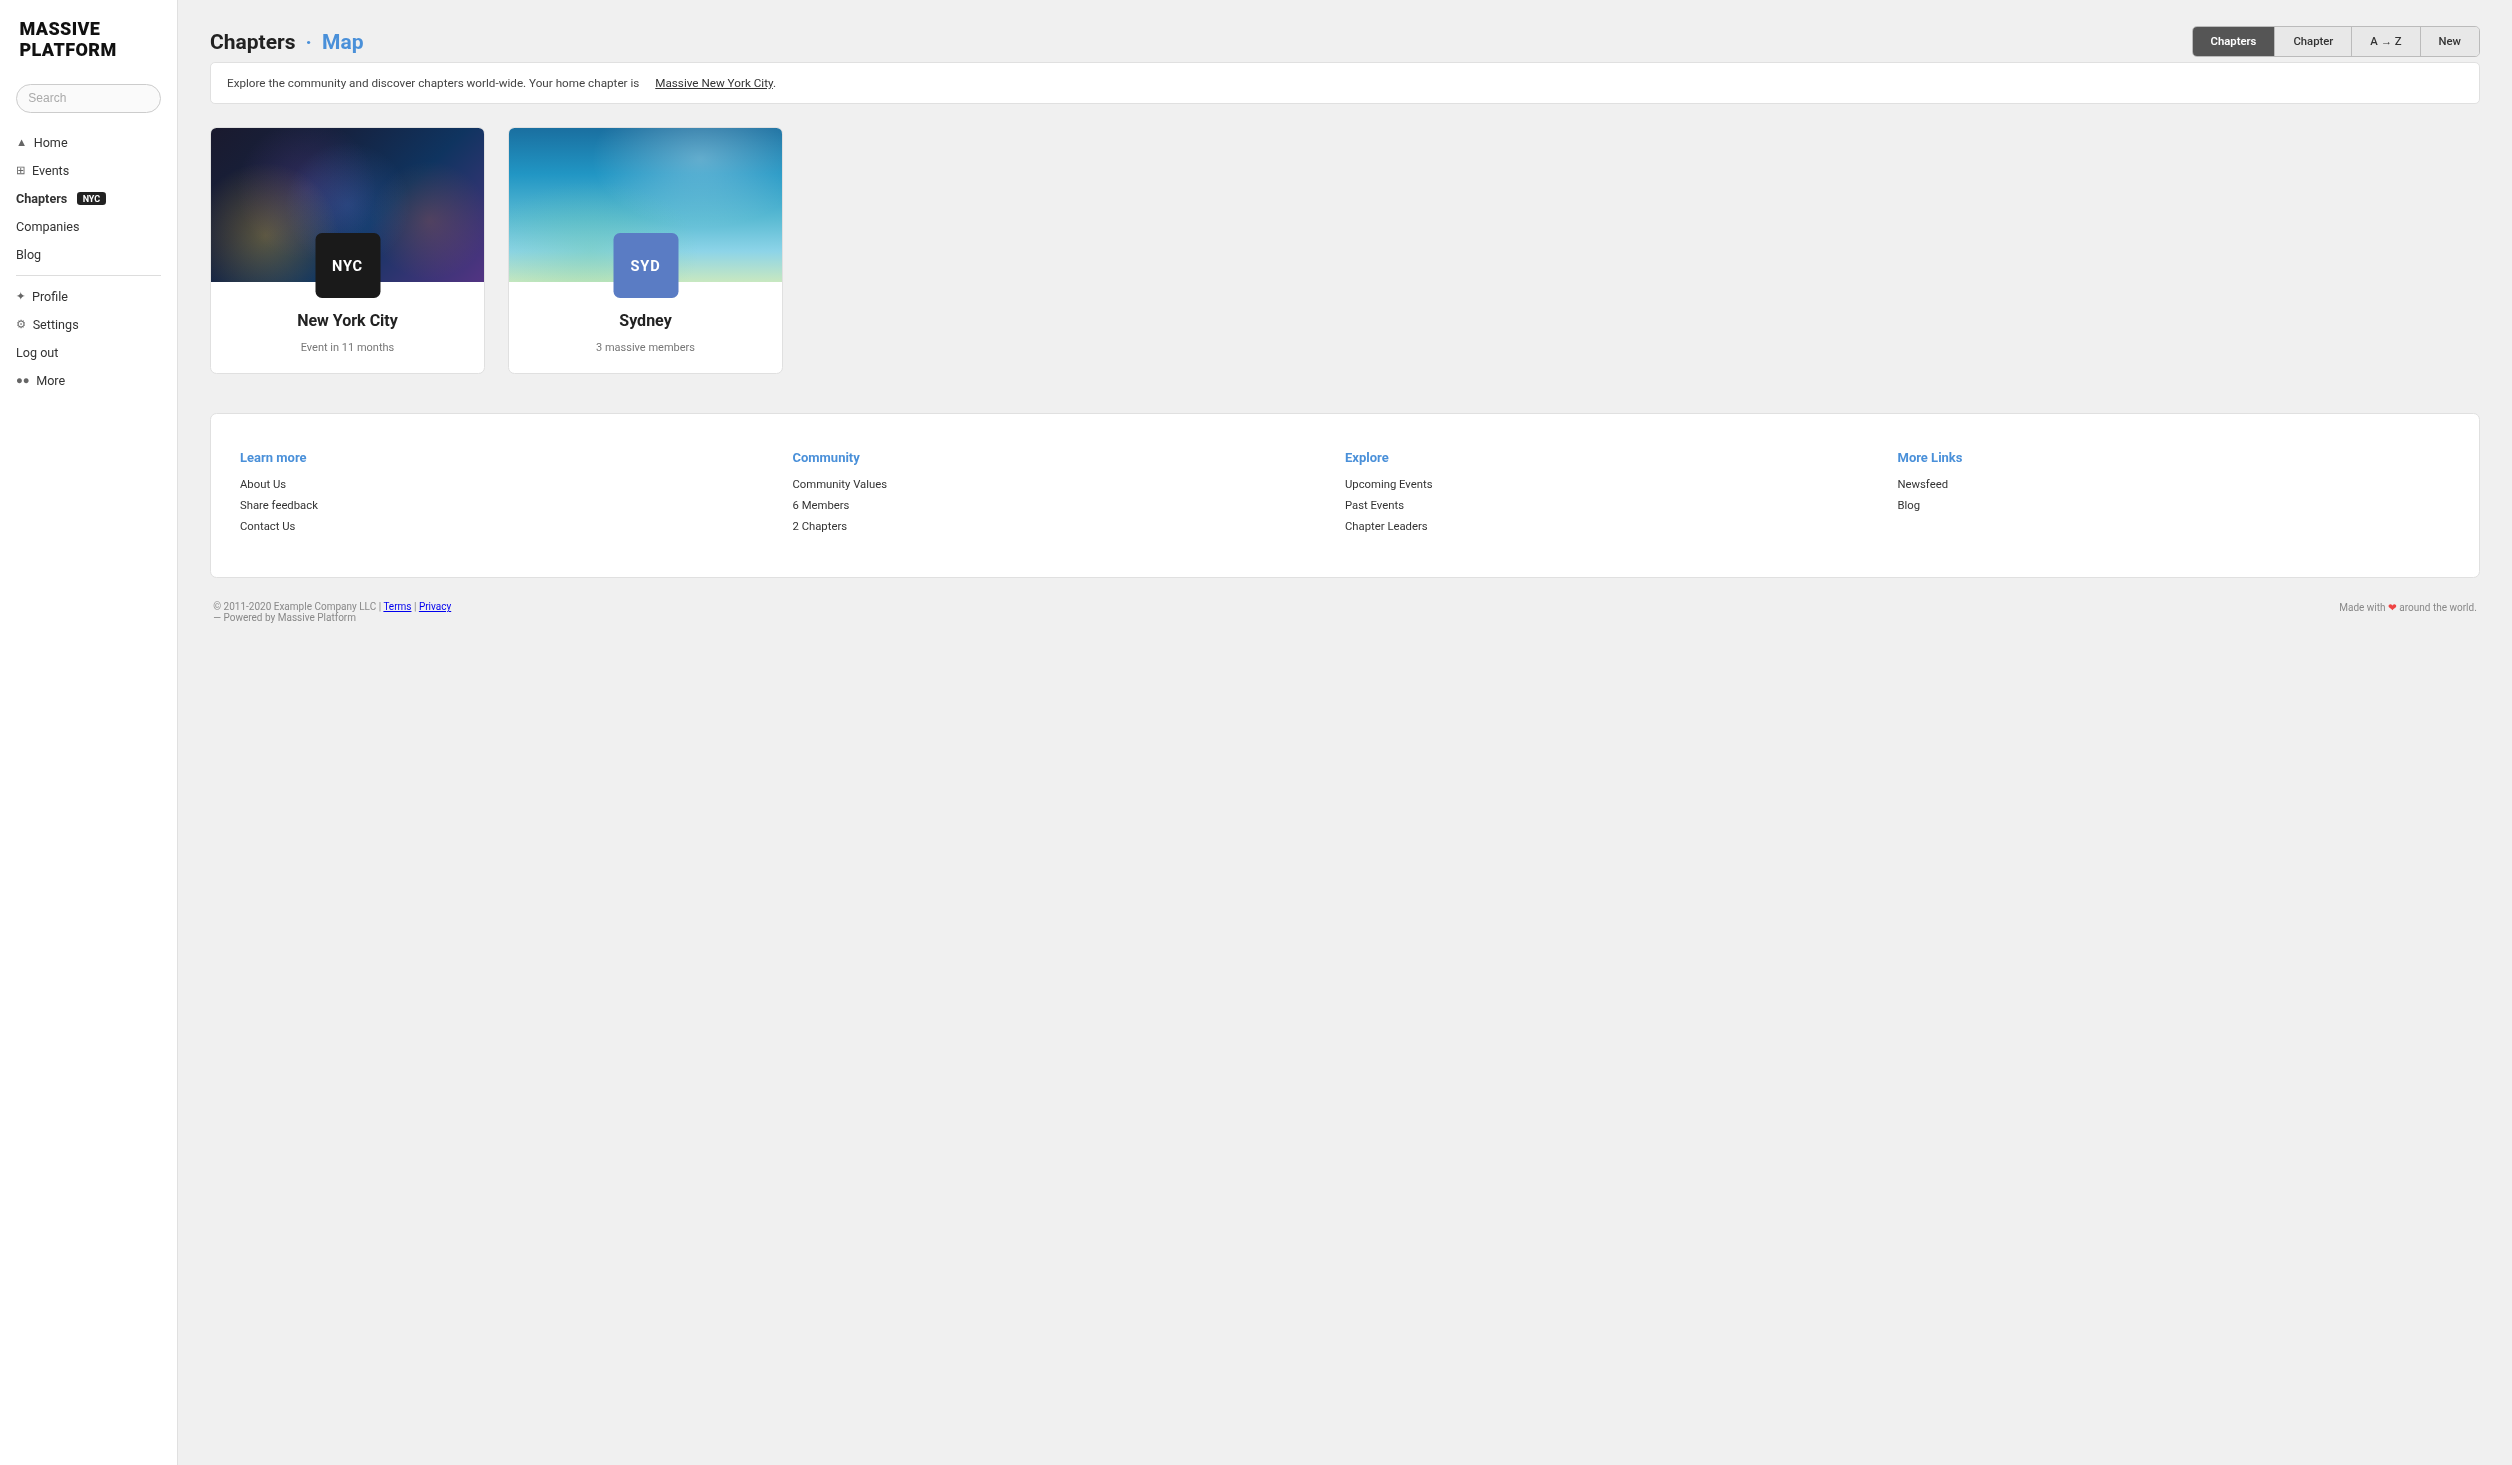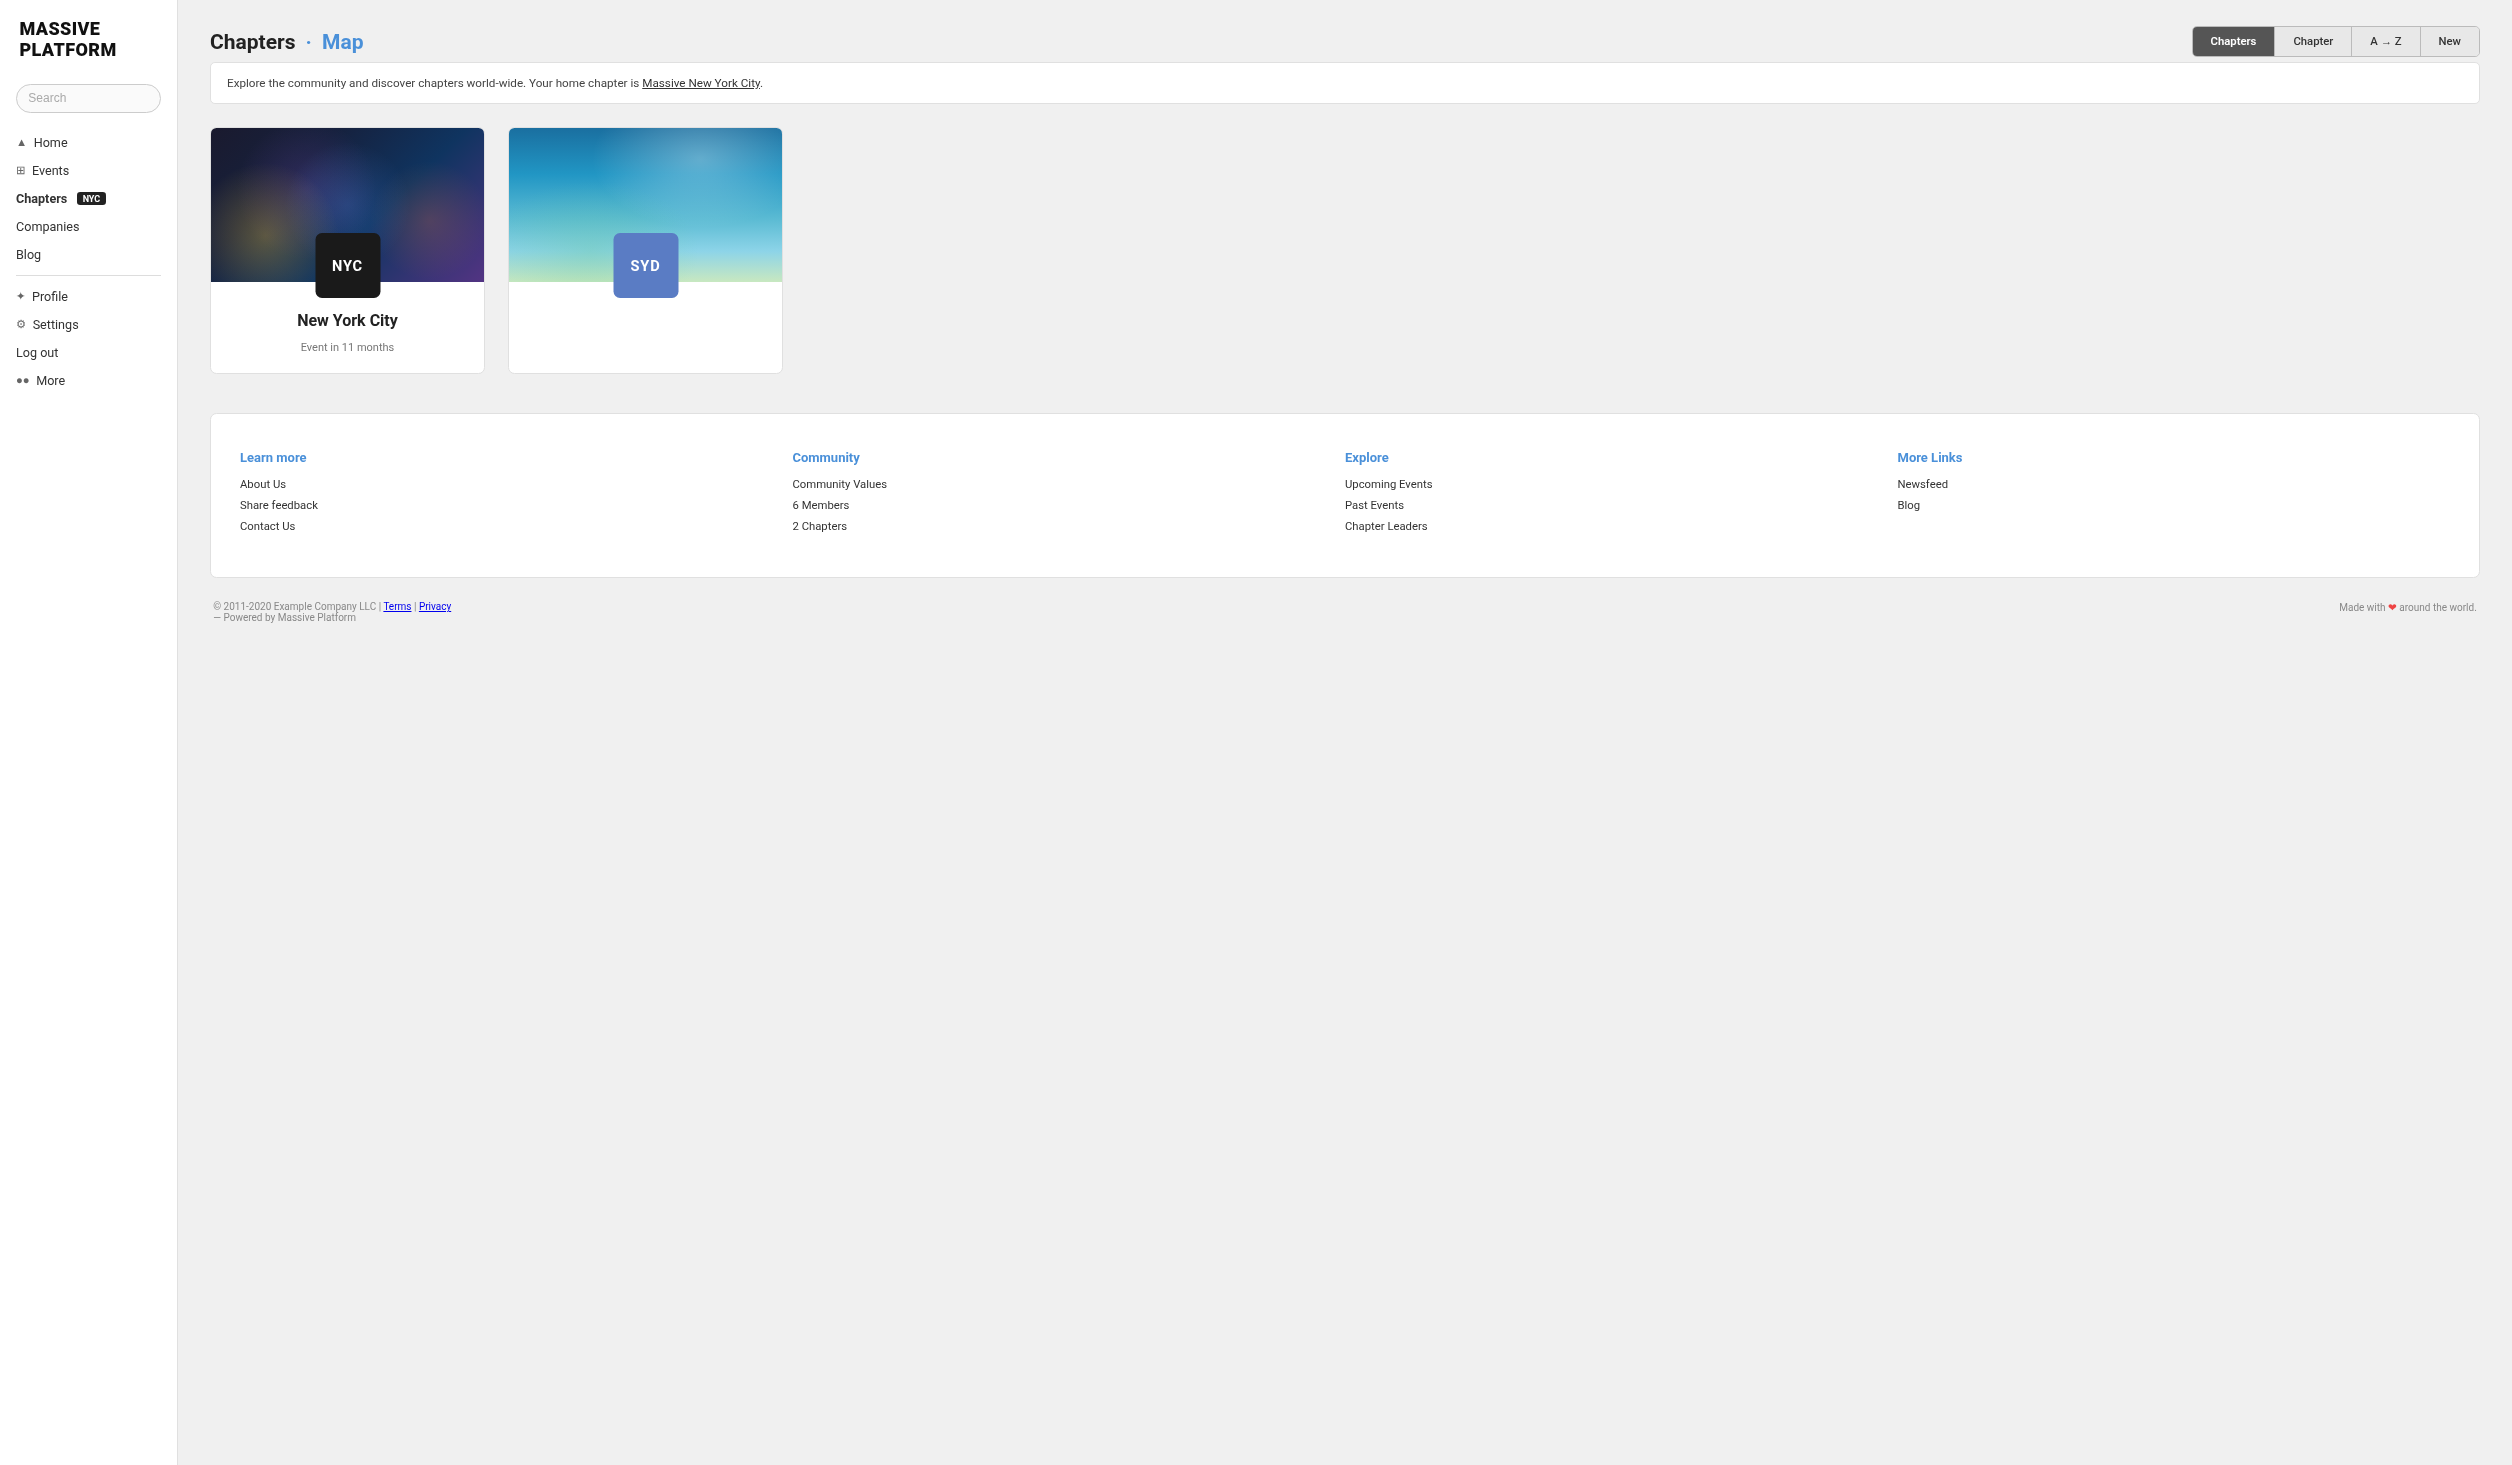--- a/index.html
+++ b/index.html
@@ -157,20 +157,21 @@
       border-radius: 4.9px;
       padding: 13px 16px;
       margin-bottom: 23px;
       font-size: 11.7px;
       color: #444;
     }
 
     .info-banner a {
       color: #333;
       text-decoration: underline;
+      margin-left: 13px;
     }
 
     
     .chapters-grid {
       display: flex;
       gap: 23px;
       flex-wrap: wrap;
       margin-bottom: 39px;
     }
 
@@ -399,20 +400,24 @@
         <div class="chapter-card-name">New York City</div>
         <div class="chapter-card-sub">Event in 11 months</div>
       </div>
     </div>
 
     <div class="chapter-card">
       <div class="chapter-card-img-wrapper">
         <div class="syd-bg"></div>
         <div class="chapter-badge syd-badge">SYD</div>
       </div>
+      <div class="chapter-card-body">
+        <div class="chapter-card-name">Sydney</div>
+        <div class="chapter-card-sub">3 massive members</div>
+      </div>
     </div>
 
   </div>
 
   <div class="footer-links">
 
     <div class="footer-col">
       <div class="footer-col-title">Learn more</div>
       <a class="footer-col-link">About Us</a>
       <a class="footer-col-link">Share feedback</a>

